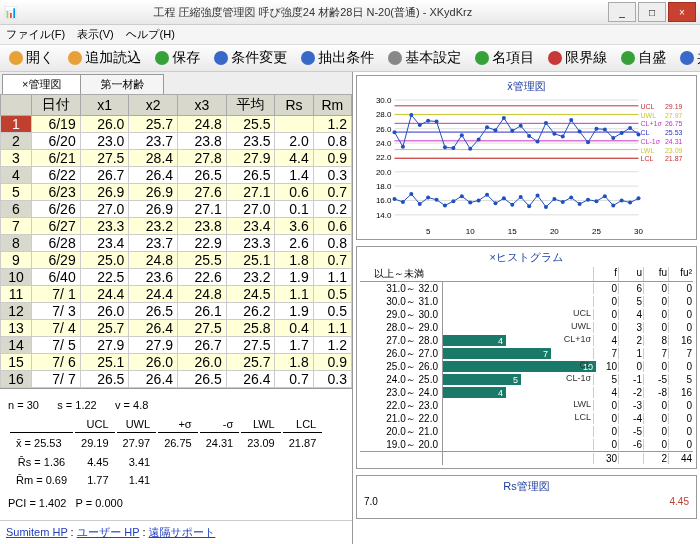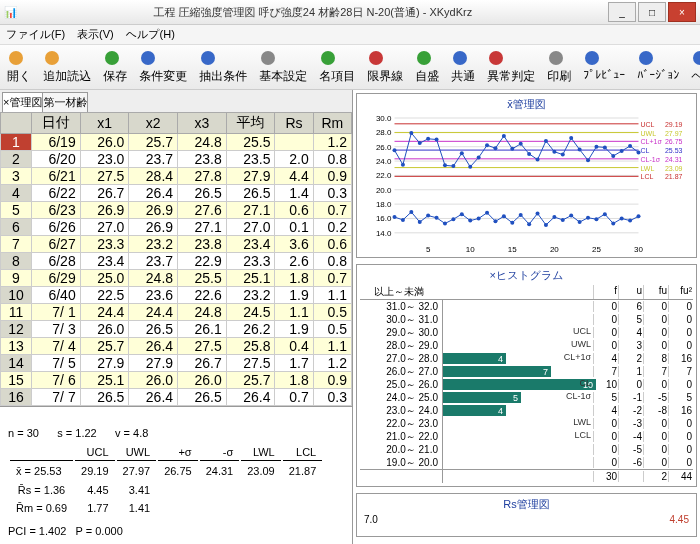--- a/index.html
+++ b/index.html
@@ -4,36 +4,36 @@
 <style>
 body{margin:0;font-family:"MS Gothic","Meiryo",sans-serif;font-size:11px;background:#fff;color:#000}
 .titlebar{background:linear-gradient(#fff,#e8e8e8);height:24px;display:flex;align-items:center;padding:0 4px;border-bottom:1px solid #ccc}
 .titlebar .title{flex:1;text-align:center;font-size:11px;color:#333}
 .winbtns{display:flex;gap:2px}
 .winbtn{width:26px;height:18px;border:1px solid #aaa;display:flex;align-items:center;justify-content:center;background:#eee;font-size:10px}
 .winbtn.close{background:#c84030;color:#fff;border-color:#a03020}
 .menubar{background:#f5f5f5;padding:2px 6px;border-bottom:1px solid #ddd;display:flex;gap:12px}
 .menubar span{cursor:default}
 .toolbar{background:linear-gradient(#fdfdfd,#eaeaea);padding:3px 4px;border-bottom:1px solid #ccc;display:flex;gap:6px;overflow:hidden;white-space:nowrap}
-.tbtn{display:flex;flex-direction:column;align-items:flex-start;gap:1px;padding:1px 3px;font-size:12px;cursor:pointer}
+.tbtn{display:flex;flex-direction:row;align-items:flex-end;gap:1px;padding:1px 3px;font-size:14px;cursor:pointer}
 .tbtn svg{width:18px;height:18px}
 .content{display:flex;height:472px}
 .left{width:352px;border-right:1px solid #999;display:flex;flex-direction:column}
 .right{flex:1;display:flex;flex-direction:column;overflow:hidden}
 .tabs{display:flex;background:#eee;padding:2px 2px 0}
-.tab{padding:2px 0;border:1px solid #999;border-bottom:none;background:#f5f5f5;margin-right:-1px;font-size:11px}
+.tab{padding:2px 19px;border:1px solid #999;border-bottom:none;background:#f5f5f5;margin-right:-1px;font-size:11px}
 .tab.active{background:#fff}
 .table-wrap{overflow:auto;flex:0 0 auto}
 table.data{border-collapse:collapse;width:100%;font-size:14px}
 table.data th{background:#d8d8cc;border:1px solid #aaa;padding:1px 2px;font-weight:normal}
 table.data td{border:1px solid #ccc;padding:0 4px;text-align:right;background:#fff}
 table.data tr.odd td{background:#ffffd8}
 table.data td.rownum{background:#d8d8cc;text-align:center;width:22px}
 table.data tr.sel td.rownum{background:#c04030;color:#fff}
-.stats{padding:18px 8px;border-top:1px solid #999;font-size:11px;line-height:1.5}
+.stats{padding:8px 8px;border-top:1px solid #999;font-size:11px;line-height:1.5}
 .stats table{font-size:11px}
 .stats td{padding:0 6px;text-align:right}
 .footer-links{padding:4px 6px;border-top:1px solid #ccc;font-size:11px}
 .footer-links a{color:#2040c0;text-decoration:underline;cursor:pointer}
 .panel{border:1px solid #999;margin:3px;padding:3px;background:#fff}
 .panel-title{text-align:center;font-size:11px;color:#2040a0;margin-bottom:2px}
 .chart{position:relative;height:140px;background:#fff}
 .chart svg{width:100%;height:100%}
 .histrow{display:flex;align-items:center;height:13px;font-size:10px}
 .histrow .range{width:78px;text-align:right;padding-right:4px}

